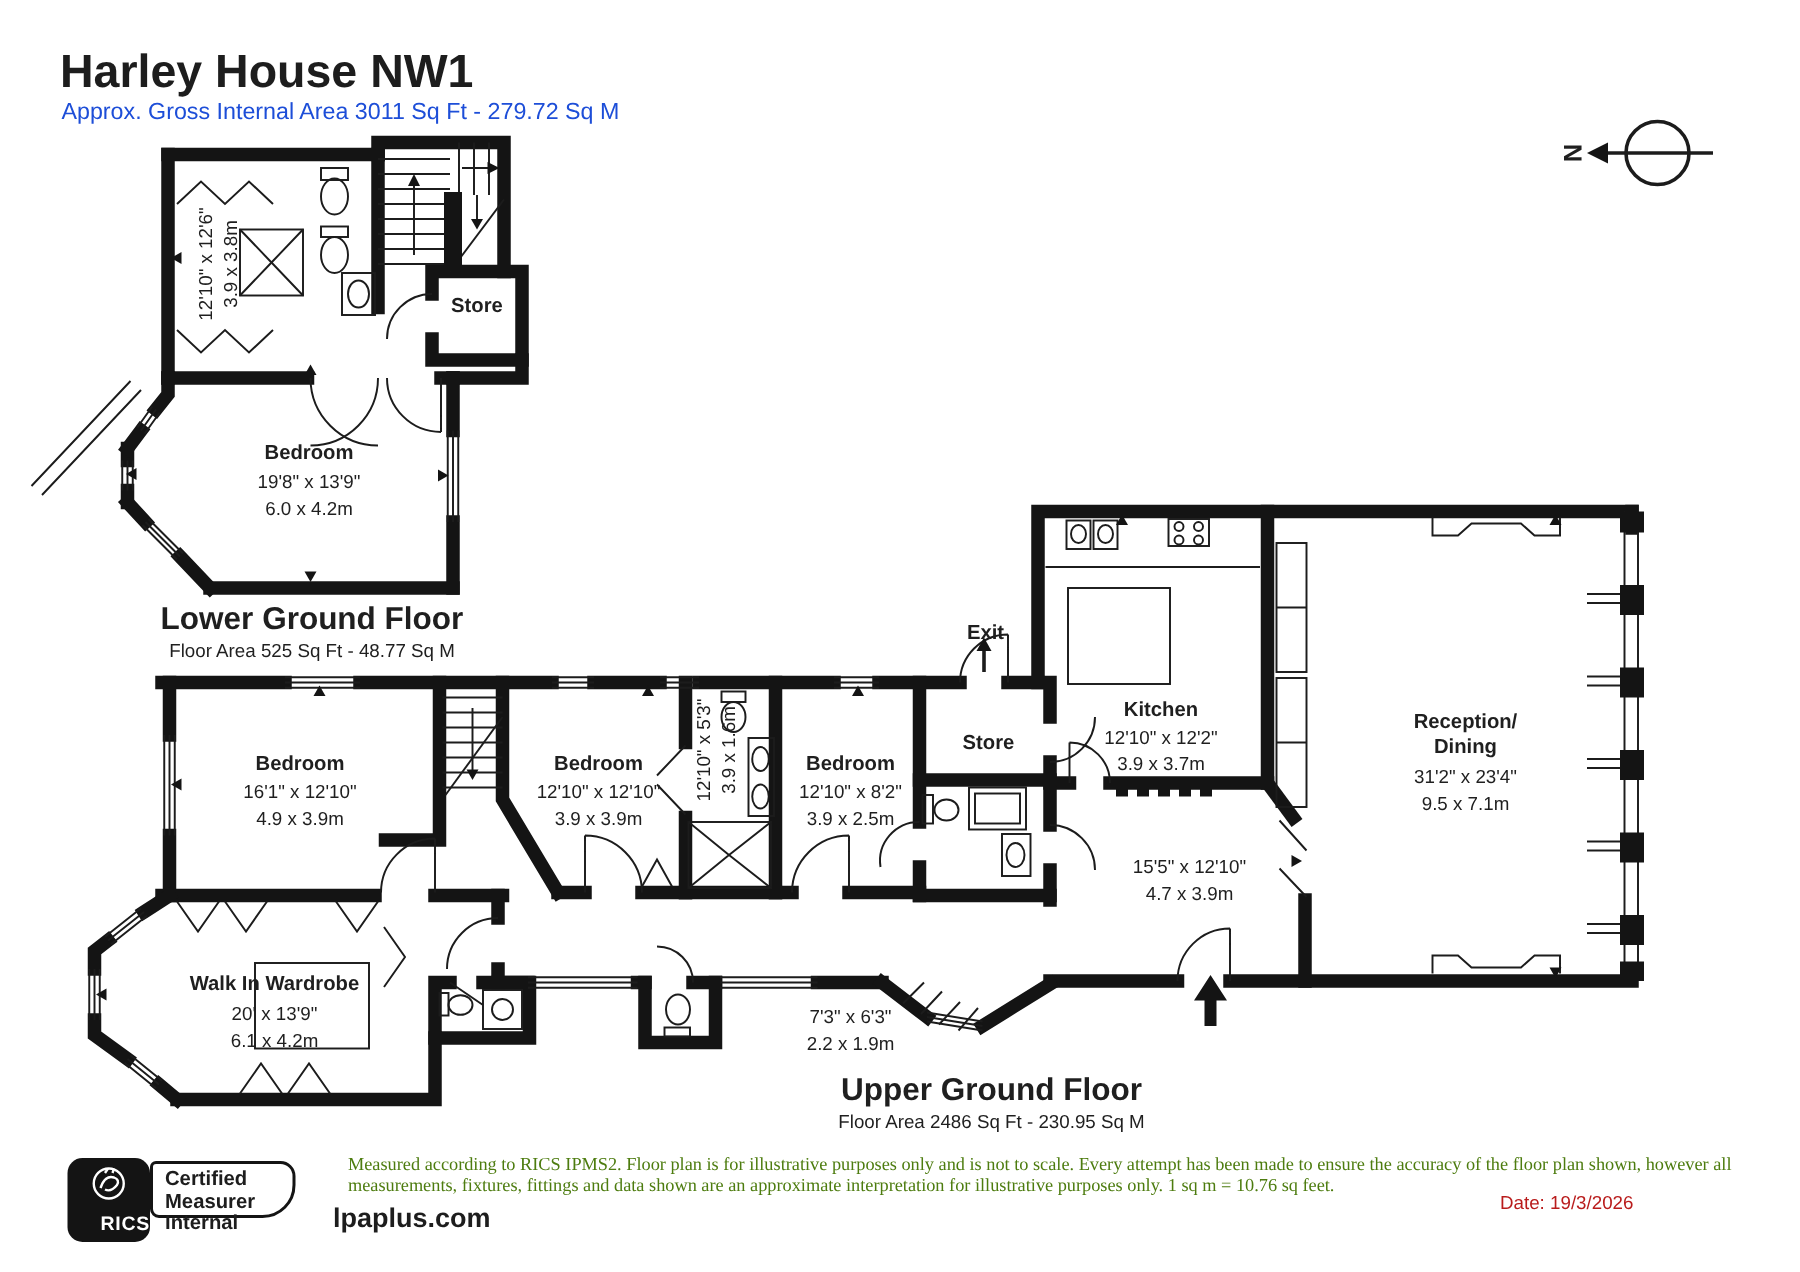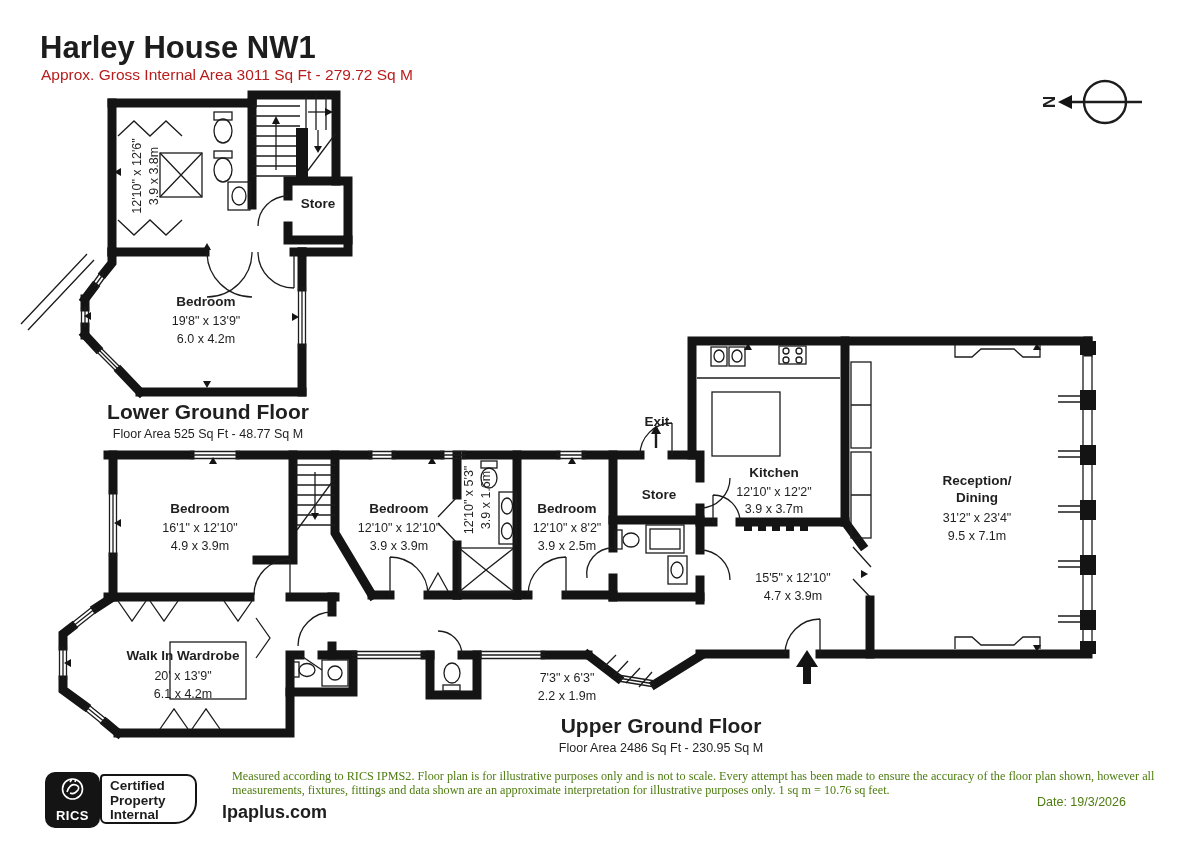--- a/index.html
+++ b/index.html
@@ -1,41 +1,41 @@
 <!DOCTYPE html>
 <html><head>
 <meta charset="utf-8">
 <style>
   html,body{margin:0;padding:0;background:#fff;}
   #page{position:relative;width:1200px;height:848px;background:#fff;overflow:hidden;
         font-family:"Liberation Sans",sans-serif;color:#1d1d1d;}
   .abs{position:absolute;}
   #title{left:40px;top:30px;font-size:31px;font-weight:700;letter-spacing:0;}
-  #subtitle{left:41px;top:66px;font-size:15.5px;font-weight:400;color:#b91c1c;}
+  #subtitle{left:41px;top:66px;font-size:15.5px;font-weight:400;color:#1d4ed8;}
   svg.plan{position:absolute;left:0;top:0;}
   .wall{stroke:#141414;stroke-width:9;fill:none;stroke-linecap:square;}
   .thin{stroke:#1c1c1c;stroke-width:1.3;fill:none;}
   .thin2{stroke:#1c1c1c;stroke-width:2.4;fill:none;}
   .blk{fill:#141414;stroke:none;}
   svg text{font-family:"Liberation Sans",sans-serif;fill:#1f1f1f;}
   .rlabel{font-size:13.5px;font-weight:700;}
   .rdim{font-size:12.5px;font-weight:400;}
   .ftitle{font-size:21px;font-weight:600;}
   .farea{font-size:12.5px;}
   .mid{text-anchor:middle;}
   
   #rics-box{left:45px;top:772px;width:55px;height:56px;background:#141414;border-radius:10px;}
-  #rics-label{position:absolute;left:0;right:0;bottom:5px;text-align:center;color:#fff;
+  #rics-label{position:absolute;left:0;right:0;bottom:5px;text-align:right;color:#fff;
               font-size:13px;font-weight:700;letter-spacing:0.5px;}
-  #cert-box{left:100px;top:774px;width:97px;height:50px;border:2.5px solid #141414;
+  #cert-box{left:100px;top:774px;width:97px;height:38px;border:2.5px solid #141414;
             border-radius:4px 10px 22px 6px;background:#fff;box-sizing:border-box;
             padding:3px 0 0 8px;font-size:13.5px;font-weight:700;line-height:14.7px;}
   #disclaimer{left:232px;top:770px;width:945px;font-size:12.2px;line-height:13.8px;color:#4d7c0f;font-family:Liberation Serif, serif;}
   #website{left:222px;top:802px;font-size:18px;font-weight:700;}
-  #date{left:1000px;top:795px;width:163px;text-align:center;font-size:12.5px;color:#4d7c0f;}
+  #date{left:1000px;top:795px;width:163px;text-align:left;font-size:12.5px;color:#b91c1c;}
 </style>
 </head>
 <body>
 
 <div id="page">
 
   <div class="abs" id="title">Harley House NW1</div>
   <div class="abs" id="subtitle">Approx. Gross Internal Area 3011 Sq Ft - 279.72 Sq M</div>
 
   <svg class="plan" width="1200" height="848" viewBox="0 0 1200 848">
@@ -307,21 +307,21 @@
   <div class="abs" id="rics-box">
     <svg width="55" height="34" viewBox="0 0 55 34">
       <circle cx="27.5" cy="17" r="10" fill="none" stroke="#fff" stroke-width="1.6"></circle>
       <path d="M22,20 q3,-9 9,-7 q4,1.5 2,5 q-4,5 -8,3" fill="none" stroke="#fff" stroke-width="1.6"></path>
       <path d="M25,10 l2,-3 M30,10 l1,-3" stroke="#fff" stroke-width="1.6" fill="none"></path>
     </svg>
     <div id="rics-label">RICS</div>
   </div>
   <div class="abs" id="cert-box">
     <div>Certified</div>
-    <div>Property</div>
+    <div>Measurer</div>
     <div>Internal</div>
   </div>
   <div class="abs" id="disclaimer">
     <span>Measured according to RICS IPMS2. Floor plan is for illustrative purposes only and is not to scale. Every attempt has been made to ensure the accuracy of the floor plan shown,</span>
     <span>however all measurements, fixtures, fittings and data shown are an approximate interpretation for illustrative purposes only. 1 sq m = 10.76 sq feet.</span>
   </div>
   <div class="abs" id="website">lpaplus.com</div>
   <div class="abs" id="date">Date: 19/3/2026</div>
 
 </div>

